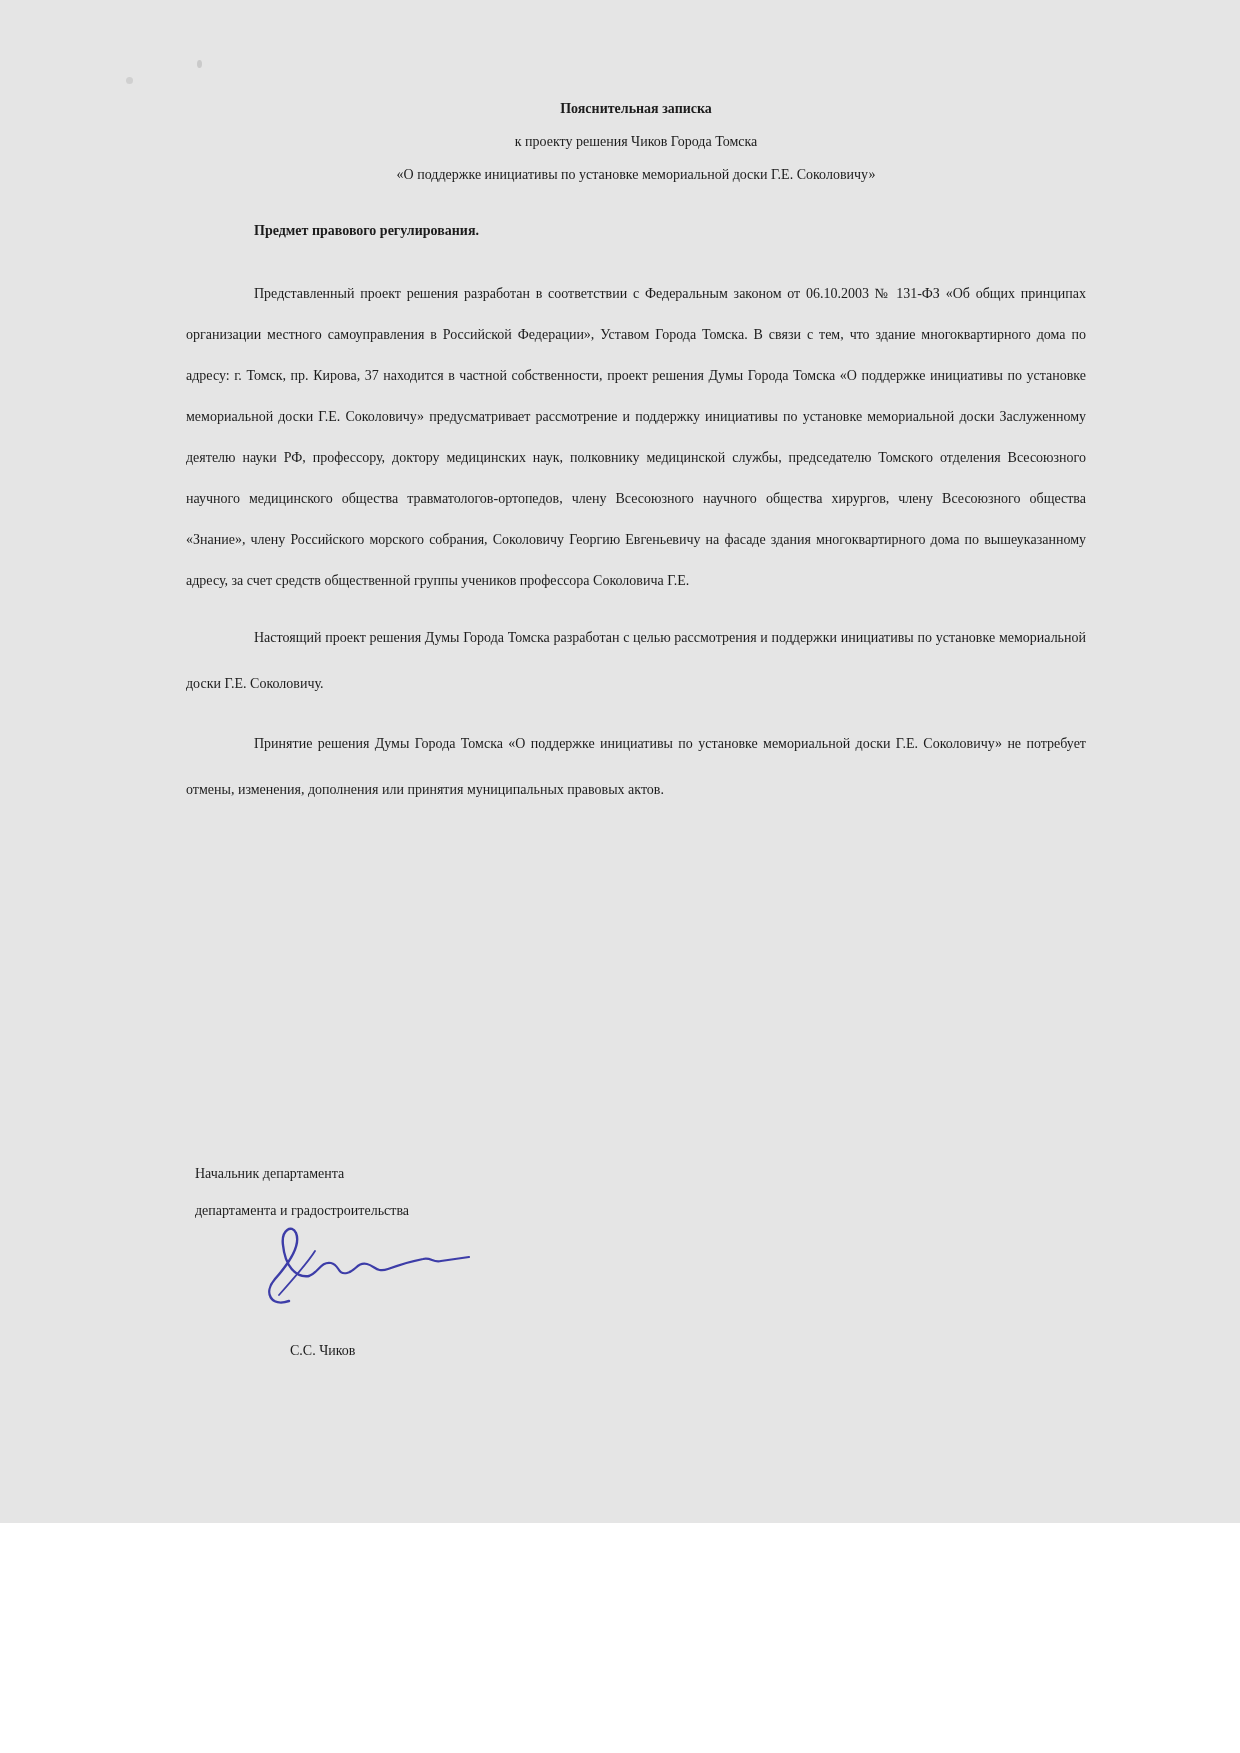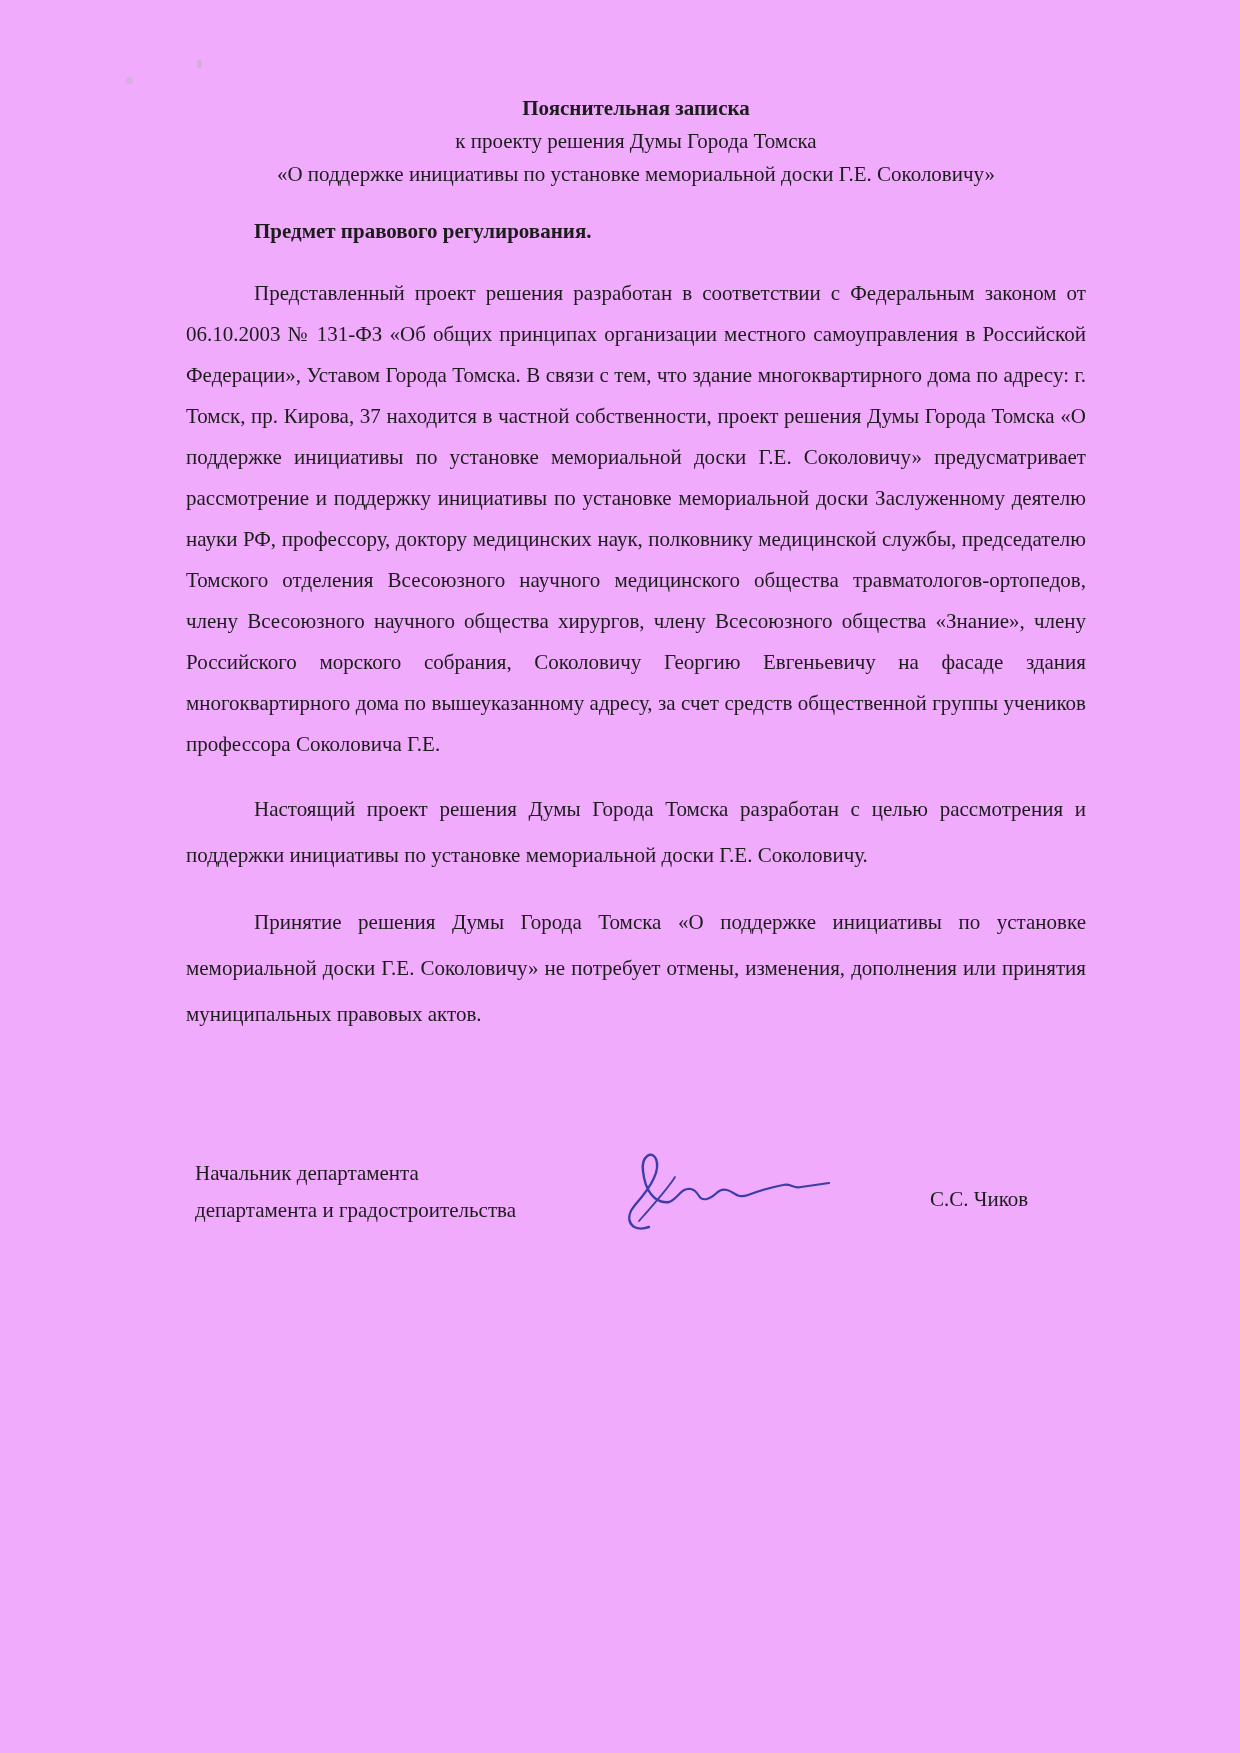--- a/index.html
+++ b/index.html
@@ -3,25 +3,25 @@
 <meta charset="utf-8">
 <style>
   html, body {
     margin: 0;
     padding: 0;
     background: #ffffff;
   }
   .page {
     position: relative;
     width: 1240px;
-    height: 1753px;
-    background: #f0abfc;
+    height: 1523px;
+    background: #e5e5e5;
     color: #1c1c1c;
     font-family: "Liberation Serif", "DejaVu Serif", serif;
-    font-size: 21px;
+    font-size: 14px;
     overflow: hidden;
   }
   .content {
     position: absolute;
     left: 186px;
     top: 92px;
     width: 900px;
   }
   .title-block { text-align: center; line-height: 33px; }
   .title-line-1 { font-weight: bold; }
@@ -50,20 +50,21 @@
     line-height: 46px;
     margin-top: 2px;
   }
   .signature-block {
     position: absolute;
     left: 195px;
     top: 1155px;
     width: 890px;
     display: flex;
     align-items: flex-start;
+    flex-direction: column;
   }
   .sig-position {
     width: 360px;
     line-height: 37px;
   }
   .sig-ink {
     width: 220px;
     margin-left: 60px;
     margin-top: -12px;
   }
@@ -85,21 +86,21 @@
 
 <div class="page">
 
   <span class="speck speck-1"></span>
   <span class="speck speck-2"></span>
 
   <div class="content">
 
     <div class="title-block">
       <div class="title-line-1">Пояснительная записка</div>
-      <div>к проекту решения Думы Города Томска</div>
+      <div>к проекту решения Чиков Города Томска</div>
       <div>«О поддержке инициативы по установке мемориальной доски Г.Е. Соколовичу»</div>
     </div>
 
     <div class="heading-1">Предмет правового регулирования.</div>
 
     <p class="para para-1">Представленный проект решения разработан в соответствии с Федеральным законом от 06.10.2003 № 131-ФЗ «Об общих принципах организации местного самоуправления в Российской Федерации», Уставом Города Томска. В связи с тем, что здание многоквартирного дома по адресу: г. Томск, пр. Кирова, 37 находится в частной собственности, проект решения Думы Города Томска «О поддержке инициативы по установке мемориальной доски Г.Е. Соколовичу» предусматривает рассмотрение и поддержку инициативы по установке мемориальной доски Заслуженному деятелю науки РФ, профессору, доктору медицинских наук, полковнику медицинской службы, председателю Томского отделения Всесоюзного научного медицинского общества травматологов-ортопедов, члену Всесоюзного научного общества хирургов, члену Всесоюзного общества «Знание», члену Российского морского собрания, Соколовичу Георгию Евгеньевичу на фасаде здания многоквартирного дома по вышеуказанному адресу, за счет средств общественной группы учеников профессора Соколовича Г.Е.</p>
 
 
     <p class="para para-late">Настоящий проект решения Думы Города Томска разработан с целью рассмотрения и поддержки инициативы по установке мемориальной доски Г.Е. Соколовичу.</p>
 

